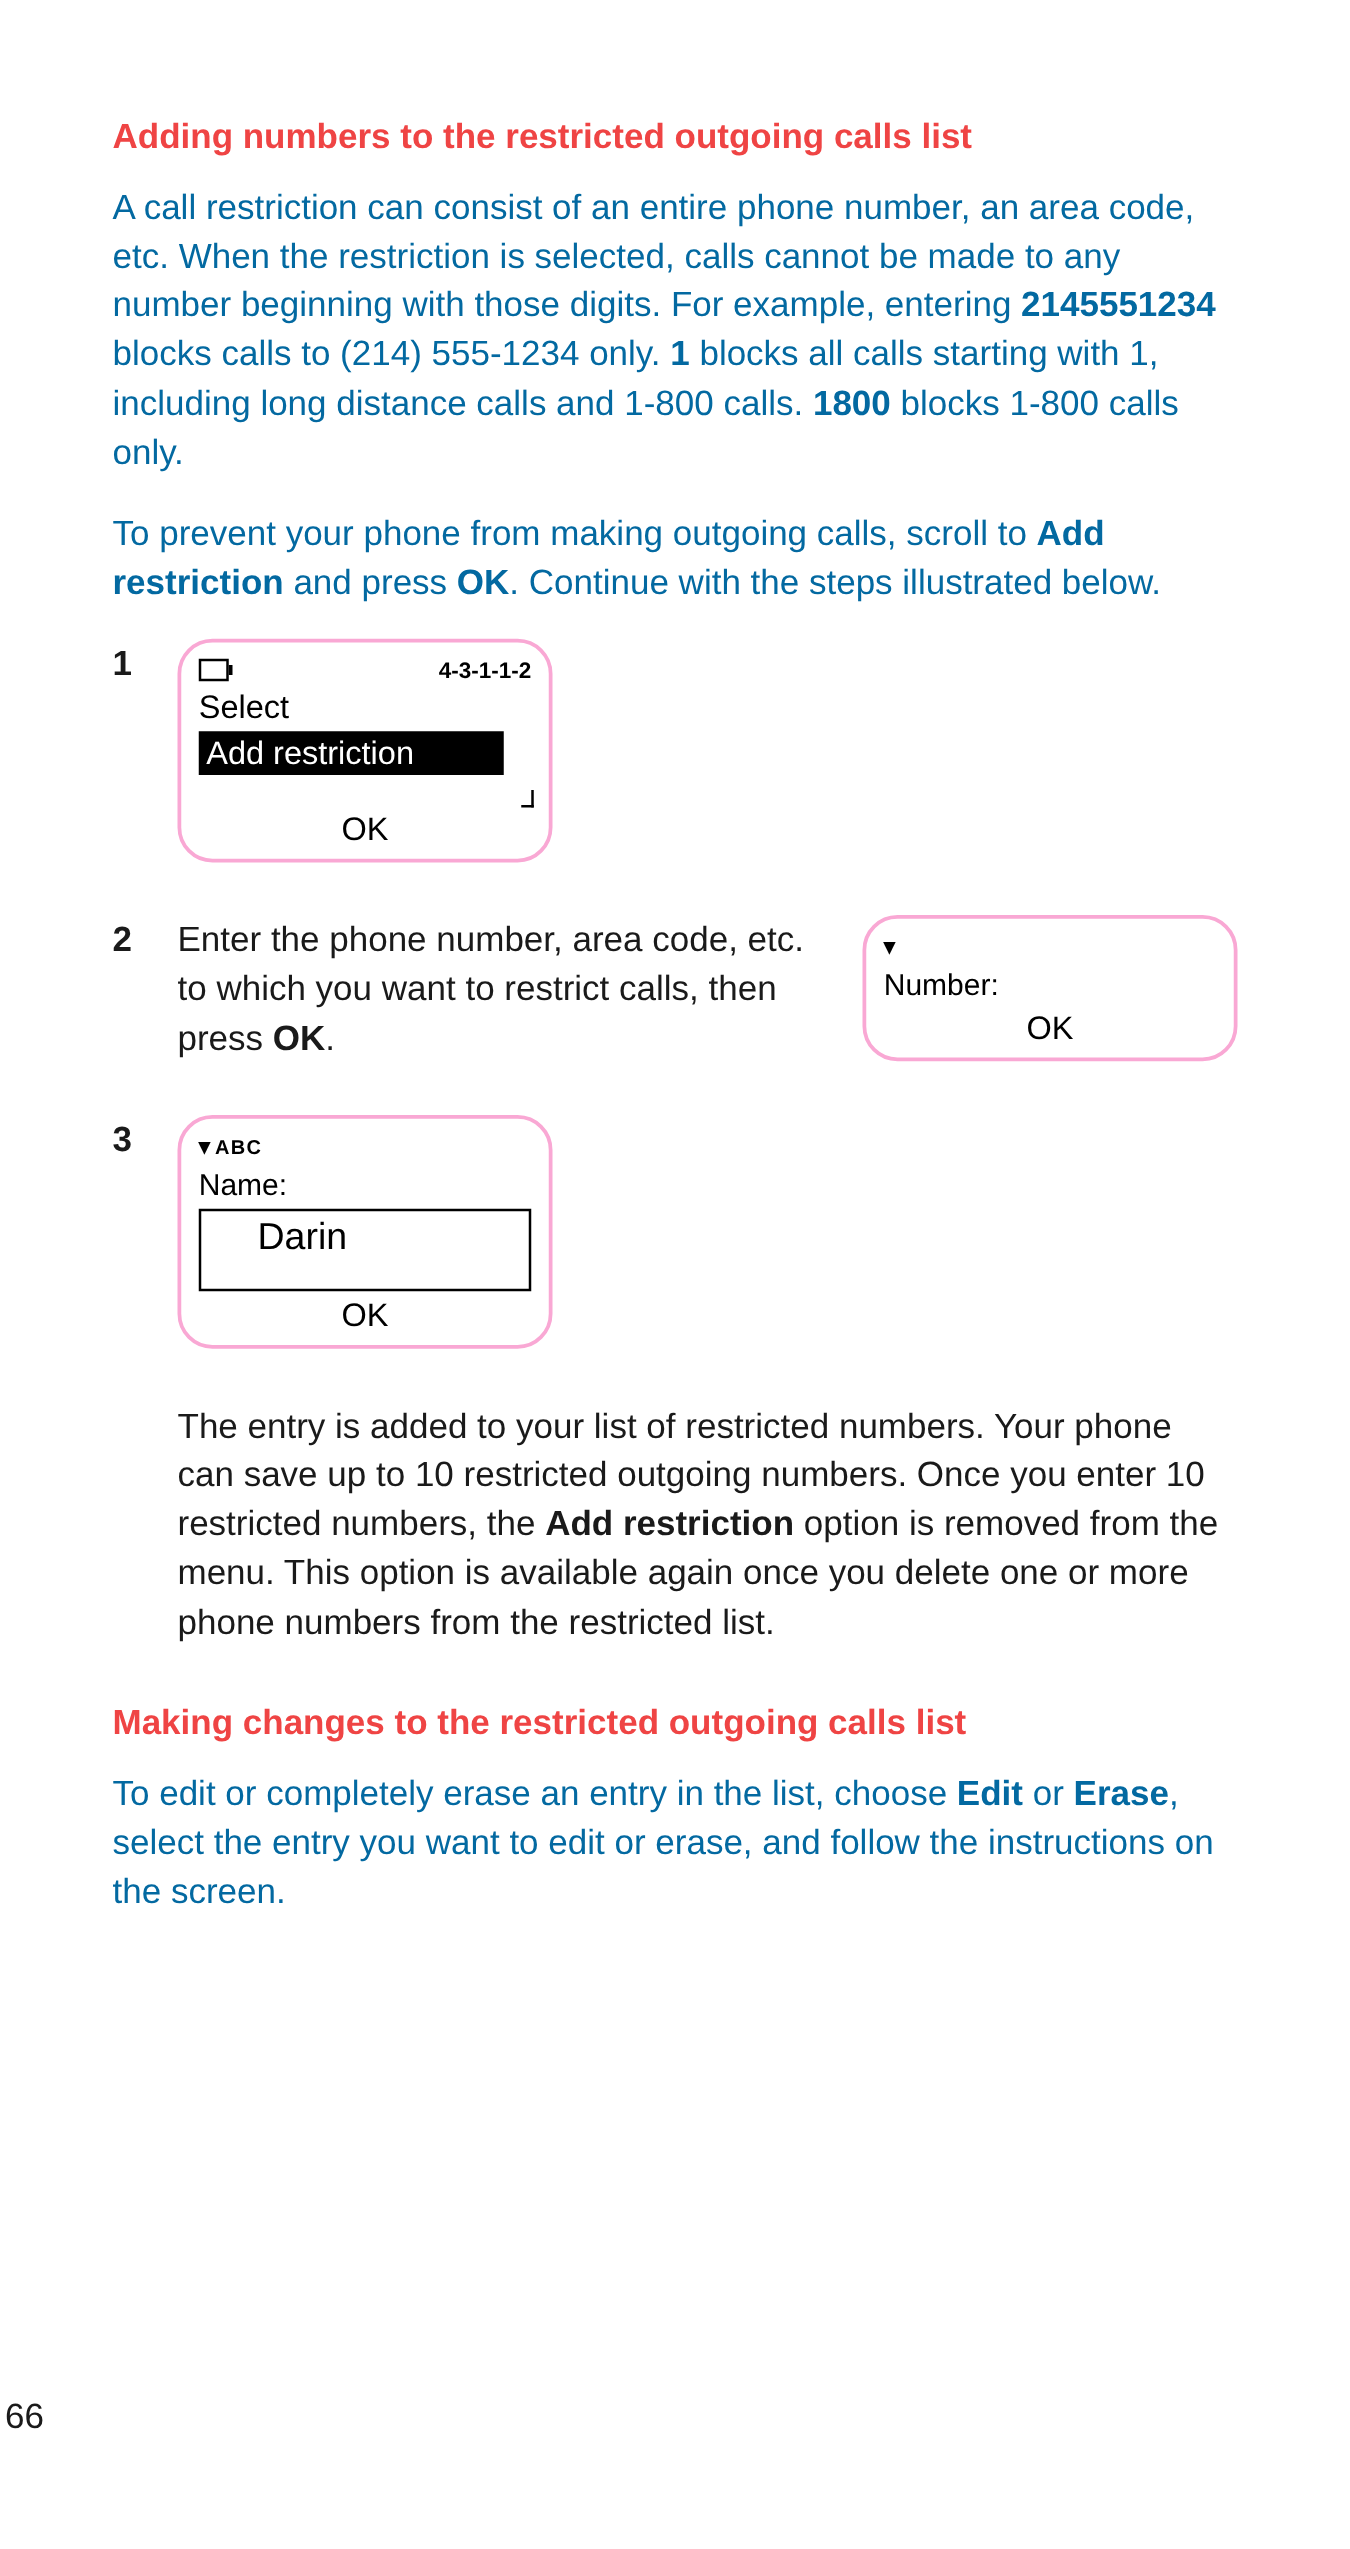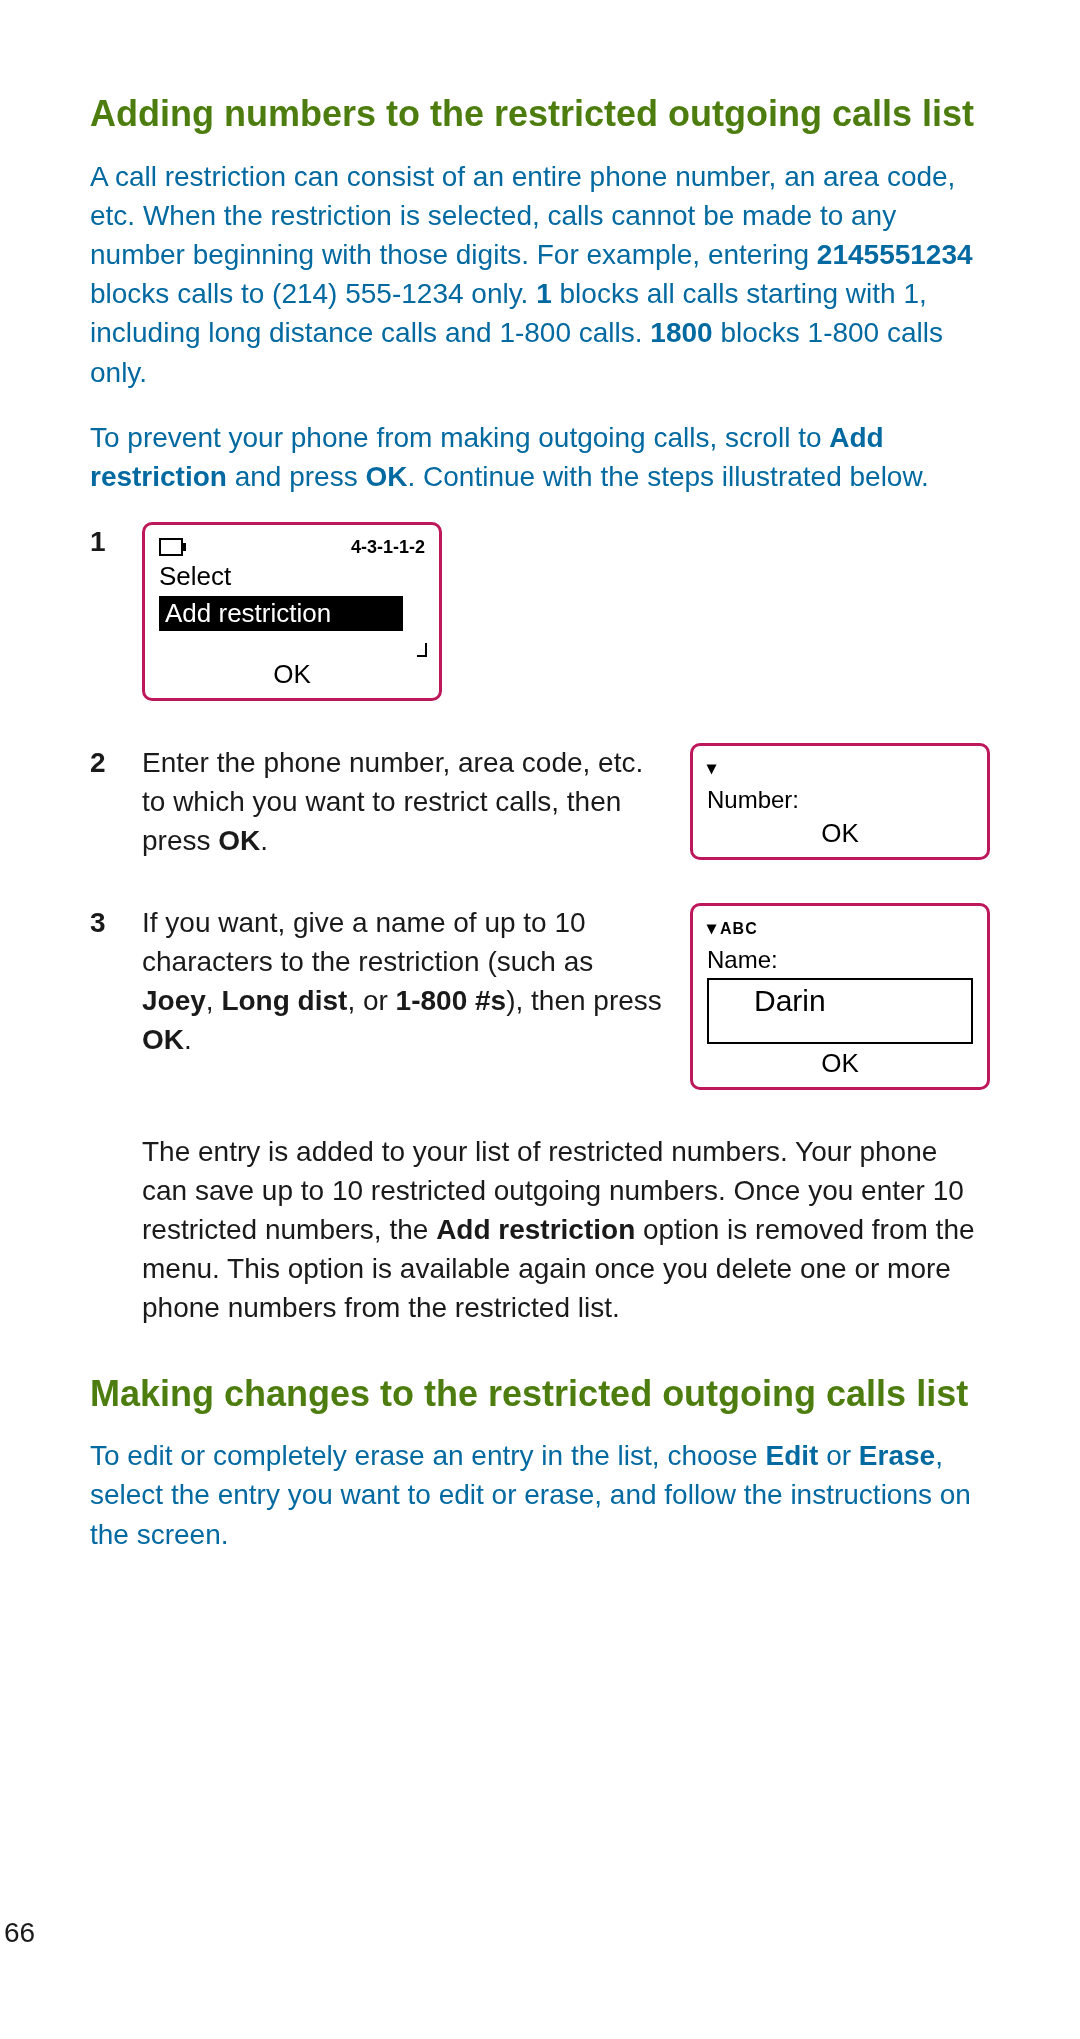--- a/index.html
+++ b/index.html
@@ -11,22 +11,22 @@
   body {
     width: 1080px;
     min-height: 2039px;
     font-family: Verdana, Geneva, sans-serif;
     position: relative;
     box-sizing: border-box;
     padding: 90px 90px 0 90px;
   }
   .heading {
     font-weight: bold;
-    color: #4d7c0f;
-    font-size: 36px;
+    color: #ef4444;
+    font-size: 28px;
     line-height: 1.35;
     margin-bottom: 18px;
   }
   .para {
     font-size: 28px;
     line-height: 1.4;
     margin-bottom: 26px;
     color: #0369a1;
   }
   .para .b { font-weight: bold; }
@@ -53,22 +53,22 @@
   }
   .step-text .b { font-weight: bold; }
   .step-screen {
     flex: 0 0 300px;
     display: flex;
     justify-content: flex-end;
   }
   
   .screen {
     width: 300px;
-    border: 3px solid #be185d;
-    border-radius: 10px;
+    border: 3px solid #f9a8d4;
+    border-radius: 28px;
     padding: 10px 14px 8px 14px;
     box-sizing: border-box;
     font-family: Arial, Helvetica, sans-serif;
     color: #000;
   }
   .screen .topbar {
     display: flex;
     justify-content: space-between;
     align-items: center;
     font-size: 18px;
@@ -228,23 +228,20 @@
           <span></span>
         </div>
         <div class="label">Number:</div>
         <div class="ok">OK</div>
       </div>
     </div>
   </div>
 
   <div class="step">
     <div class="step-index">3</div>
-    <div class="step-text">
-      <span>If you want, give a name of up to 10 characters to the restriction (such as </span><span class="b">Joey</span><span>, </span><span class="b">Long dist</span><span>, or </span><span class="b">1-800 #s</span><span>), then press </span><span class="b">OK</span><span>.</span>
-    </div>
     <div class="step-screen">
       <div class="screen">
         <div class="topbar">
           <span>
             <span class="signal">▾</span>
             <span class="status-abc">ABC</span>
           </span>
           <span></span>
         </div>
         <div class="label">Name:</div>

